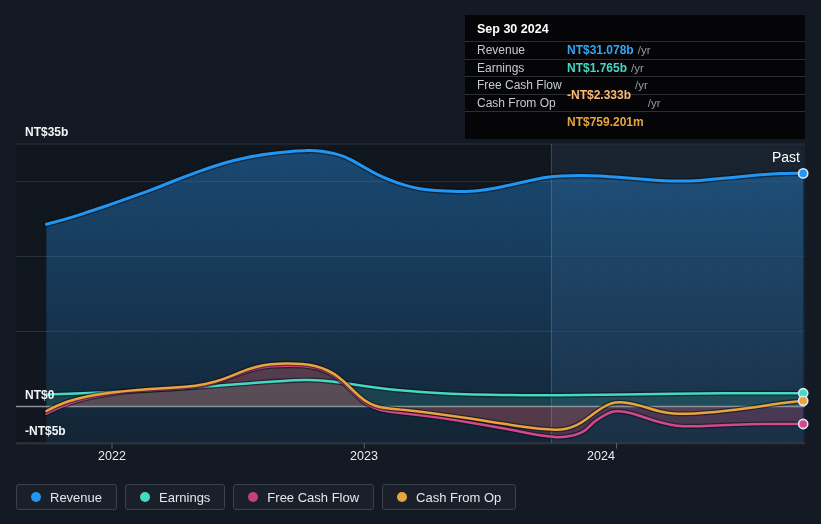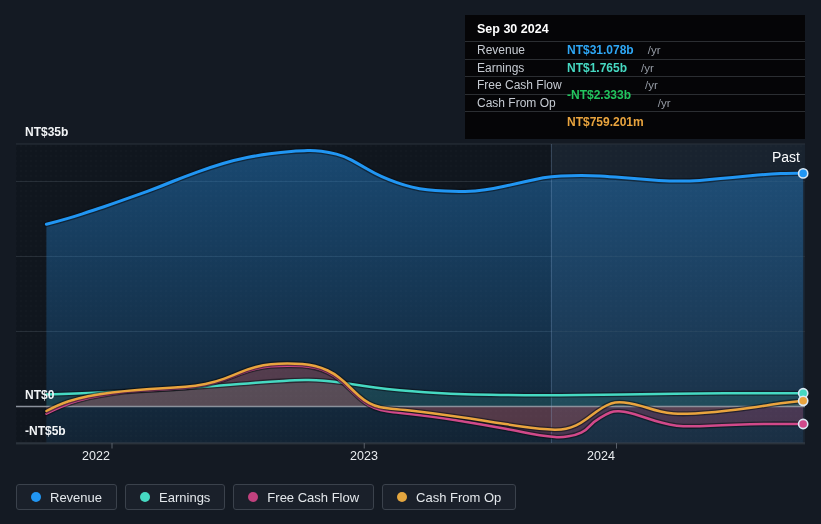--- a/index.html
+++ b/index.html
@@ -2,33 +2,33 @@
 <html><head>
 <meta charset="utf-8">
 <style>
   html,body{margin:0;padding:0;background:#141a23;}
   .page{position:relative;width:821px;height:524px;background:#141a23;overflow:hidden;
         font-family:"Liberation Sans",sans-serif;-webkit-font-smoothing:antialiased;}
   svg.chart{position:absolute;left:0;top:0;}
   .axis-label{position:absolute;left:25px;color:#f2f4f6;font-size:12px;font-weight:700;z-index:2;}
   .y35{top:125px;} .y0{top:388px;} .yneg5{top:424px;}
   .x-label{position:absolute;top:449px;width:72px;text-align:center;color:#e9ecef;font-size:12.5px;z-index:2;}
-  .x2022{left:60px;} .x2023{left:328px;} .x2024{left:565px;}
+  .x2022{left:76px;} .x2023{left:328px;} .x2024{left:565px;}
   .past-label{position:absolute;top:149px;left:700px;width:100px;text-align:right;
               color:#fbfcfd;font-size:14px;z-index:2;}
   
   .tooltip{position:absolute;left:465px;top:15px;width:340px;height:124px;background:#050507;
            z-index:6;box-sizing:border-box;}
   .tooltip .tt-title{padding:7px 12px 5px 12px;font-size:12.5px;font-weight:700;color:#ffffff;
                      border-bottom:1px solid #2b2e32;}
   .tt-row{display:flex;align-items:center;height:16.5px;padding-left:12px;border-bottom:1px solid #2b2e32;
           font-size:12px;}
   .tt-label{width:90px;color:#c6cbd2;flex:none;}
   .tt-value{font-weight:700;}
-  .tt-suffix{color:#969ca5;font-weight:400;margin-left:14px;font-size:11.5px;}
+  .tt-suffix{color:#969ca5;font-weight:400;margin-left:4px;font-size:11.5px;}
   
   .legend{position:absolute;left:16px;top:484px;display:flex;gap:8px;z-index:4;}
   .legend-btn{display:inline-flex;align-items:center;gap:9px;height:26px;padding:0 14px;
               border:1px solid #3b424c;border-radius:3px;background:#1a202a;color:#e3e7eb;
               font-size:13px;font-family:"Liberation Sans",sans-serif;cursor:pointer;box-sizing:border-box;}
   .dot{width:10px;height:10px;border-radius:50%;flex:none;}
 </style>
 </head>
 <body>
 
@@ -93,21 +93,21 @@
       <span class="tt-value" style="color: rgb(46, 167, 245);">NT$31.078b</span>
       <span class="tt-suffix">/yr</span>
     </div>
     <div class="tt-row">
       <span class="tt-label">Earnings</span>
       <span class="tt-value" style="color: rgb(70, 217, 194);">NT$1.765b</span>
       <span class="tt-suffix">/yr</span>
     </div>
     <div class="tt-row">
       <span class="tt-label">Free Cash Flow</span>
-      <span class="tt-value" style="color: #22c55e; margin-top: 20px;">-NT$2.333b</span>
+      <span class="tt-value" style="color: #fdba74; margin-top: 20px;">-NT$2.333b</span>
       <span class="tt-suffix">/yr</span>
     </div>
     <div class="tt-row">
       <span class="tt-label">Cash From Op</span>
       <span class="tt-value" style="color: rgb(233, 164, 62); margin-top: 38px;">NT$759.201m</span>
       <span class="tt-suffix">/yr</span>
     </div>
   </div>
 
   <div class="legend">

